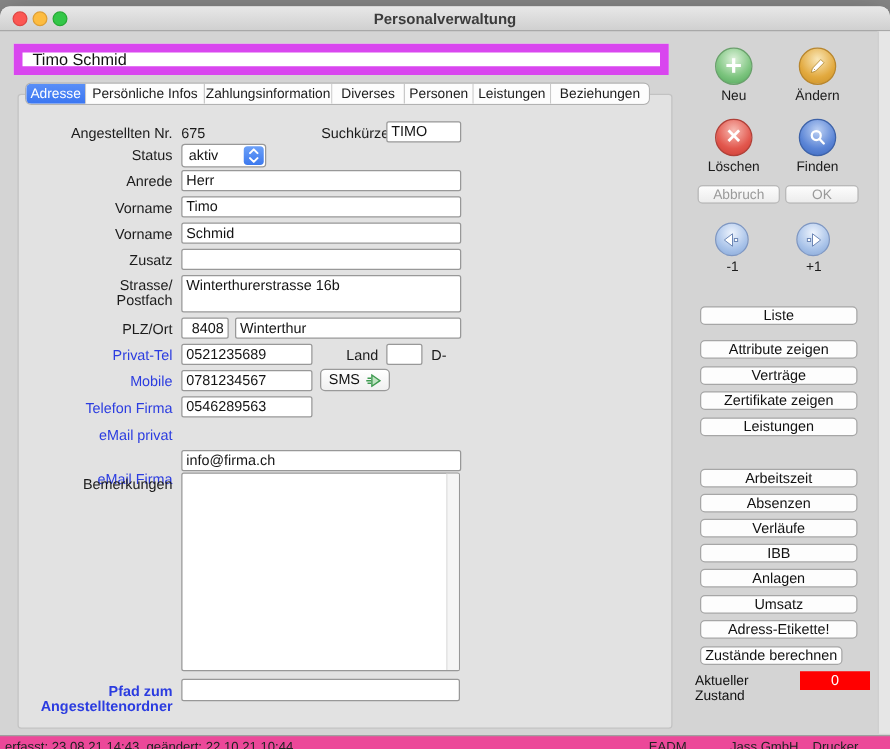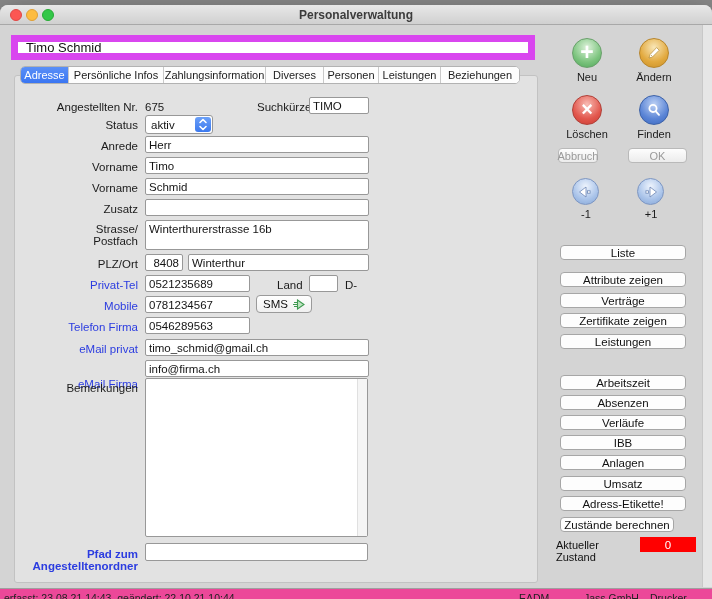--- a/index.html
+++ b/index.html
@@ -131,21 +131,20 @@
           <path d="M1 5.5 h4 M2 3.5 h3 M2 7.5 h3" stroke="#3e9a50" stroke-width="1.2"></path>
           <path d="M5.5 1 L12 5.5 L5.5 10 Z" fill="#bfe4c2" stroke="#3e9a50" stroke-width="1.1"></path>
         </svg>
     </span>
   </div>
 
   <div class="lbl blue" style="top:316px">Telefon Firma</div>
   <input class="fld" style="left: 145px; top: 312px; width: 105px;" value="0546289563">
 
   <div class="lbl blue" style="top:338px">eMail privat</div>
-  <input class="fld" style="left: 145px; top: 334px; width: 224px;" value="timo_schmid@gmail.ch">
 
   <div class="lbl blue" style="top:373px">eMail Firma</div>
   <input class="fld" style="left: 145px; top: 355px; width: 224px;" value="info@firma.ch">
 
   <div class="lbl" style="top:377px">Bemerkungen</div>
   <div style="position:absolute;left:145px;top:373px;width:223px;height:159px;z-index:2">
     <textarea class="fld" style="position: absolute; left: 0px; top: 0px; width: 223px; height: 159px;"></textarea>
     <div class="scroll-track"></div>
   </div>
 
@@ -177,21 +176,21 @@
   <div class="circle-btn finden" style="left:639px;top:90px">
     <span style="display:flex">
       <svg width="16" height="16" viewBox="0 0 16 16">
           <circle cx="7" cy="6.4" r="3.6" fill="none" stroke="#fff" stroke-width="1.8"></circle>
           <path d="M9.6 9.2 L13 12.8" stroke="#fff" stroke-width="1.9" stroke-linecap="round"></path>
         </svg>
     </span>
   </div>
   <div class="circle-label" style="left:624px;top:123px">Finden</div>
 
-  <div class="aqua-btn" style="left:558px;top:143px;width:40px">Abbruch</div>
+  <div class="aqua-btn" style="left:558px;top:143px;width:66px">Abbruch</div>
   <div class="aqua-btn" style="left:628px;top:143px;width:59px">OK</div>
 
   <div class="circle-btn nav" style="left:572px;top:173px">
     <span style="display:flex">
       <svg width="15" height="12" viewBox="0 0 15 12">
           <path d="M8 1 L1.5 6 L8 11 Z" fill="#fff" stroke="#6d87b5" stroke-width="0.8"></path>
           <rect x="9.5" y="4.8" width="2.6" height="2.4" fill="#fff" stroke="#6d87b5" stroke-width="0.8"></rect>
         </svg>
     </span>
   </div>

